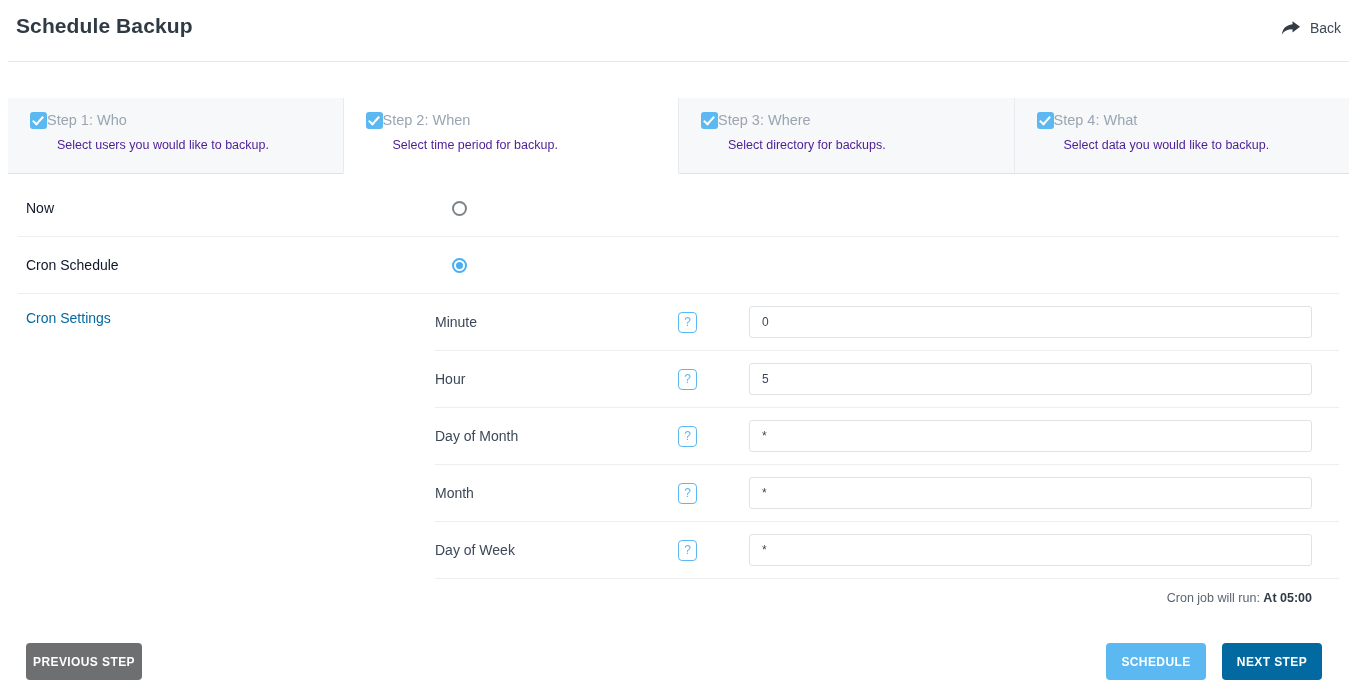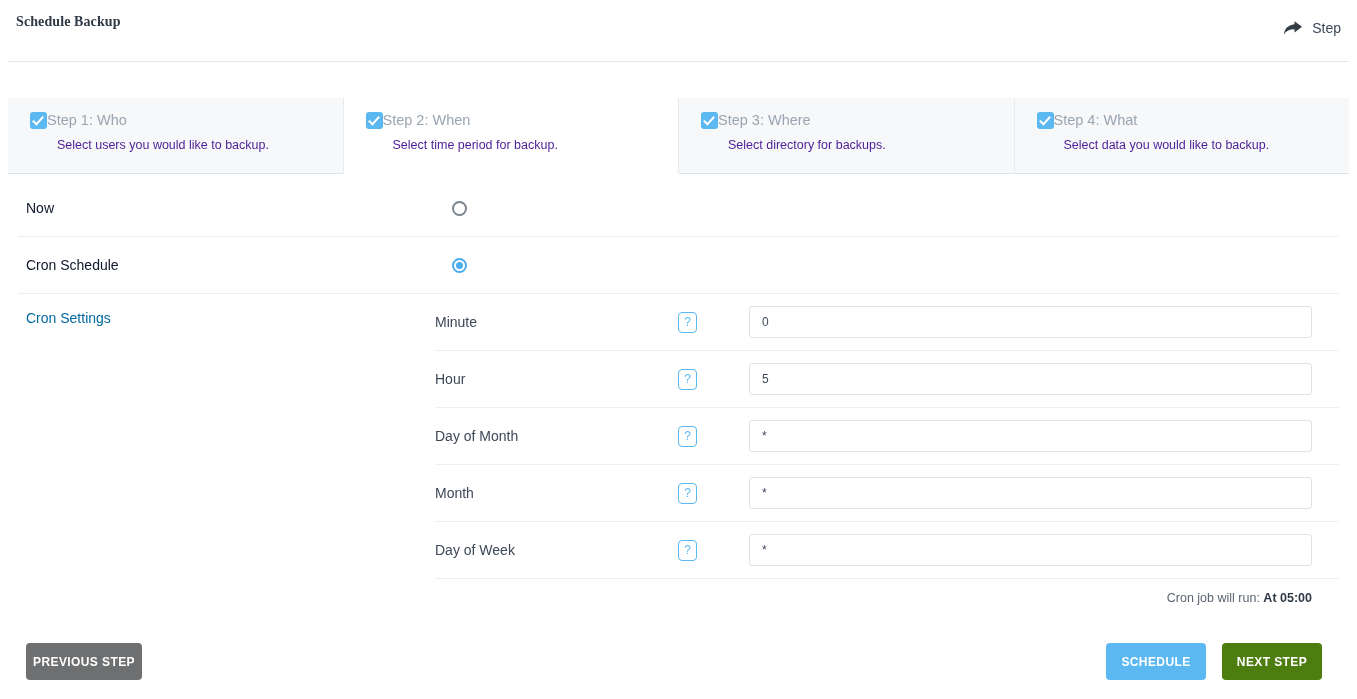--- a/index.html
+++ b/index.html
@@ -20,25 +20,24 @@
   .page-header {
     position: relative;
     height: 61px;
     border-bottom: 1px solid #e4e8eb;
     margin: 0 8px;
   }
   .page-title {
     position: absolute;
     left: 8px;
     top: 14px;
-    font-size: 14px;
+    font-size: 21px;
     font-weight: bold;
     color: #2f3a45;
     letter-spacing: 0.1px;
-    font-family: Liberation Serif, serif;
   }
   .back-link {
     position: absolute;
     right: 8px;
     top: 19px;
     display: flex;
     align-items: center;
     gap: 9px;
     cursor: pointer;
   }
@@ -246,32 +245,32 @@
     font-size: 12px;
     font-weight: bold;
     letter-spacing: 0.4px;
     height: 37px;
     cursor: pointer;
     position: absolute;
     top: 0;
   }
   .btn-prev { left: 26px; background: #6d6f70; width: 116px; }
   .btn-schedule { left: 1106px; background: #5bb8f0; width: 100px; }
-  .btn-next { left: 1222px; background: #4d7c0f; width: 100px; }
+  .btn-next { left: 1222px; background: #0369a1; width: 100px; }
 </style>
 </head>
 <body>
 
 <div class="page-header">
   <div class="page-title">Schedule Backup</div>
   <div class="back-link">
     <svg class="back-icon" viewBox="0 0 20 18">
       <path d="M11.5 2.2 L19 7.8 L11.5 13.4 L11.5 10.3 C6.6 10.3 3.1 11.8 0.9 15.4 C1.6 10.2 4.6 6.0 11.5 5.3 Z" fill="currentColor"></path>
     </svg>
-    <span class="back-label">Step</span>
+    <span class="back-label">Back</span>
   </div>
 </div>
 
 <div class="steps">
   <div class="step">
     <div class="step-head">
       <span class="chk"></span>
       <span class="step-title">Step 1: Who</span>
     </div>
     <div class="step-desc">Select users you would like to backup.</div>

